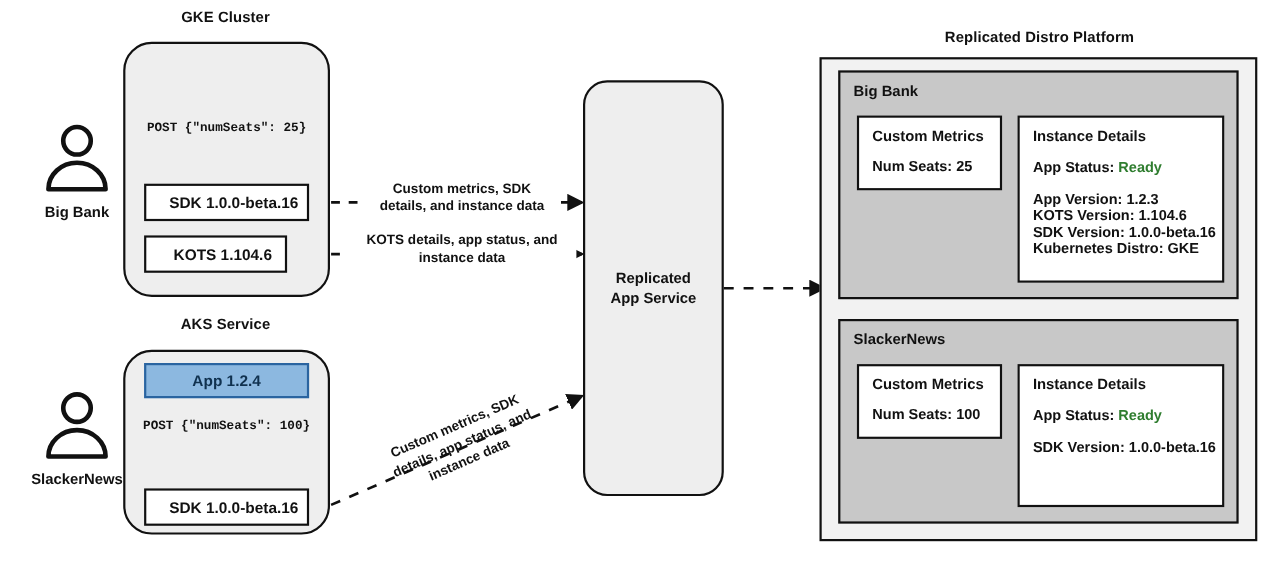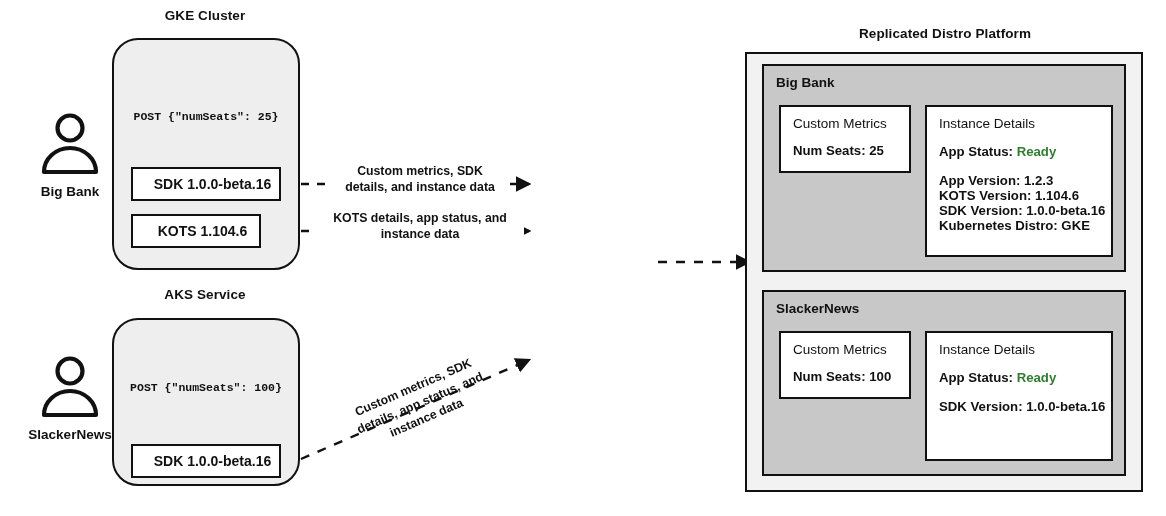--- a/index.html
+++ b/index.html
@@ -121,21 +121,21 @@
     font-weight: bold;
     color: #111111;
   }
   .card {
     background: #ffffff;
     border: 2.4px solid #111111;
     box-sizing: border-box;
   }
   .card-title {
     font-size: 13.5px;
-    font-weight: normal;
+    font-weight: bold;
     color: #111111;
     white-space: nowrap;
   }
   .card-line {
     font-size: 13.2px;
     font-weight: bold;
     color: #111111;
     white-space: nowrap;
   }
   .ready { color: #2f7d2f; }
@@ -212,20 +212,21 @@
   <div class="mono-label abs" style="left:118px; top:110px; width:176px;">POST {"numSeats": 25}</div>
 
   <div class="comp-box abs" style="left:131px; top:167px; width:150px; height:34px;">SDK 1.0.0-beta.16</div>
 
   <div class="comp-box abs" style="left:131px; top:214px; width:130px; height:34px;">KOTS 1.104.6</div>
 
   <div class="title abs" style="left:130px; top:287px; width:150px;">AKS Service</div>
 
   <div class="cluster abs" style="left:112px; top:318px; width:188px; height:168px;"></div>
 
+  <div class="app-box abs" style="left:131px; top:330px; width:150px; height:32px;">App 1.2.4</div>
 
   <div class="mono-label abs" style="left:110px; top:381px; width:192px;">POST {"numSeats": 100}</div>
 
   <div class="comp-box abs" style="left:131px; top:444px; width:150px; height:34px;">SDK 1.0.0-beta.16</div>
 
   <div class="edge-label abs" style="left:330px; top:163px; width:172px;">
     <div>Custom metrics, SDK</div>
     <div>details, and instance data</div>
   </div>
 
@@ -233,20 +234,26 @@
     <div>KOTS details, app status, and</div>
     <div>instance data</div>
   </div>
 
   <div class="rot-label" style="left:330px; top:378px; width:180px; transform: rotate(-23.5deg);">
     <div>Custom metrics, SDK</div>
     <div>details, app status, and</div>
     <div>instance data</div>
   </div>
 
+  <div class="service-box abs" style="left:530px; top:73px; width:128px; height:378px;">
+    <div>
+      <div>Replicated</div>
+      <div>App Service</div>
+    </div>
+  </div>
 
   <div class="title abs" style="left:820px; top:26px; width:250px;">Replicated Distro Platform</div>
 
   <div class="platform-outer abs" style="left:745px; top:52px; width:398px; height:440px;"></div>
 
   <div class="tenant-panel abs" style="left:762px; top:64px; width:364px; height:208px;"></div>
 
   <div class="tenant-name abs" style="left:776px; top:75px;">Big Bank</div>
 
   <div class="card abs" style="left:779px; top:105px; width:132px; height:68px;">

